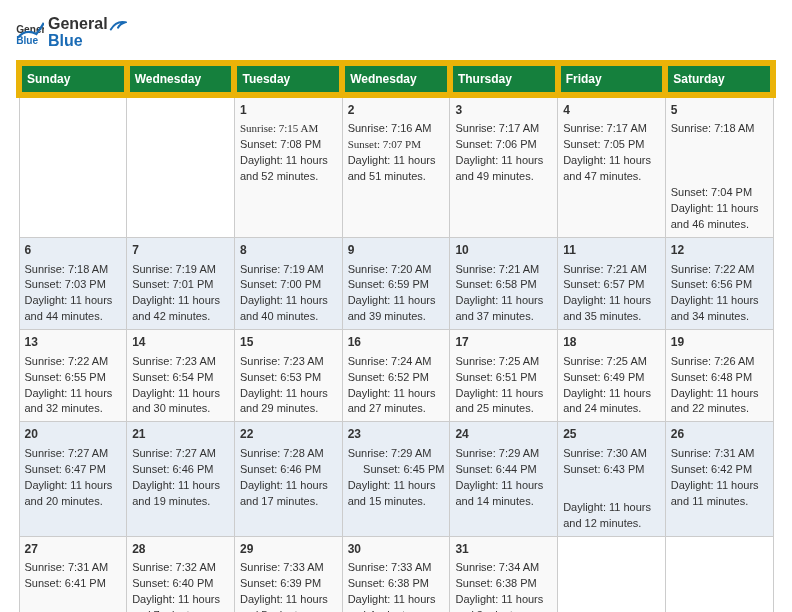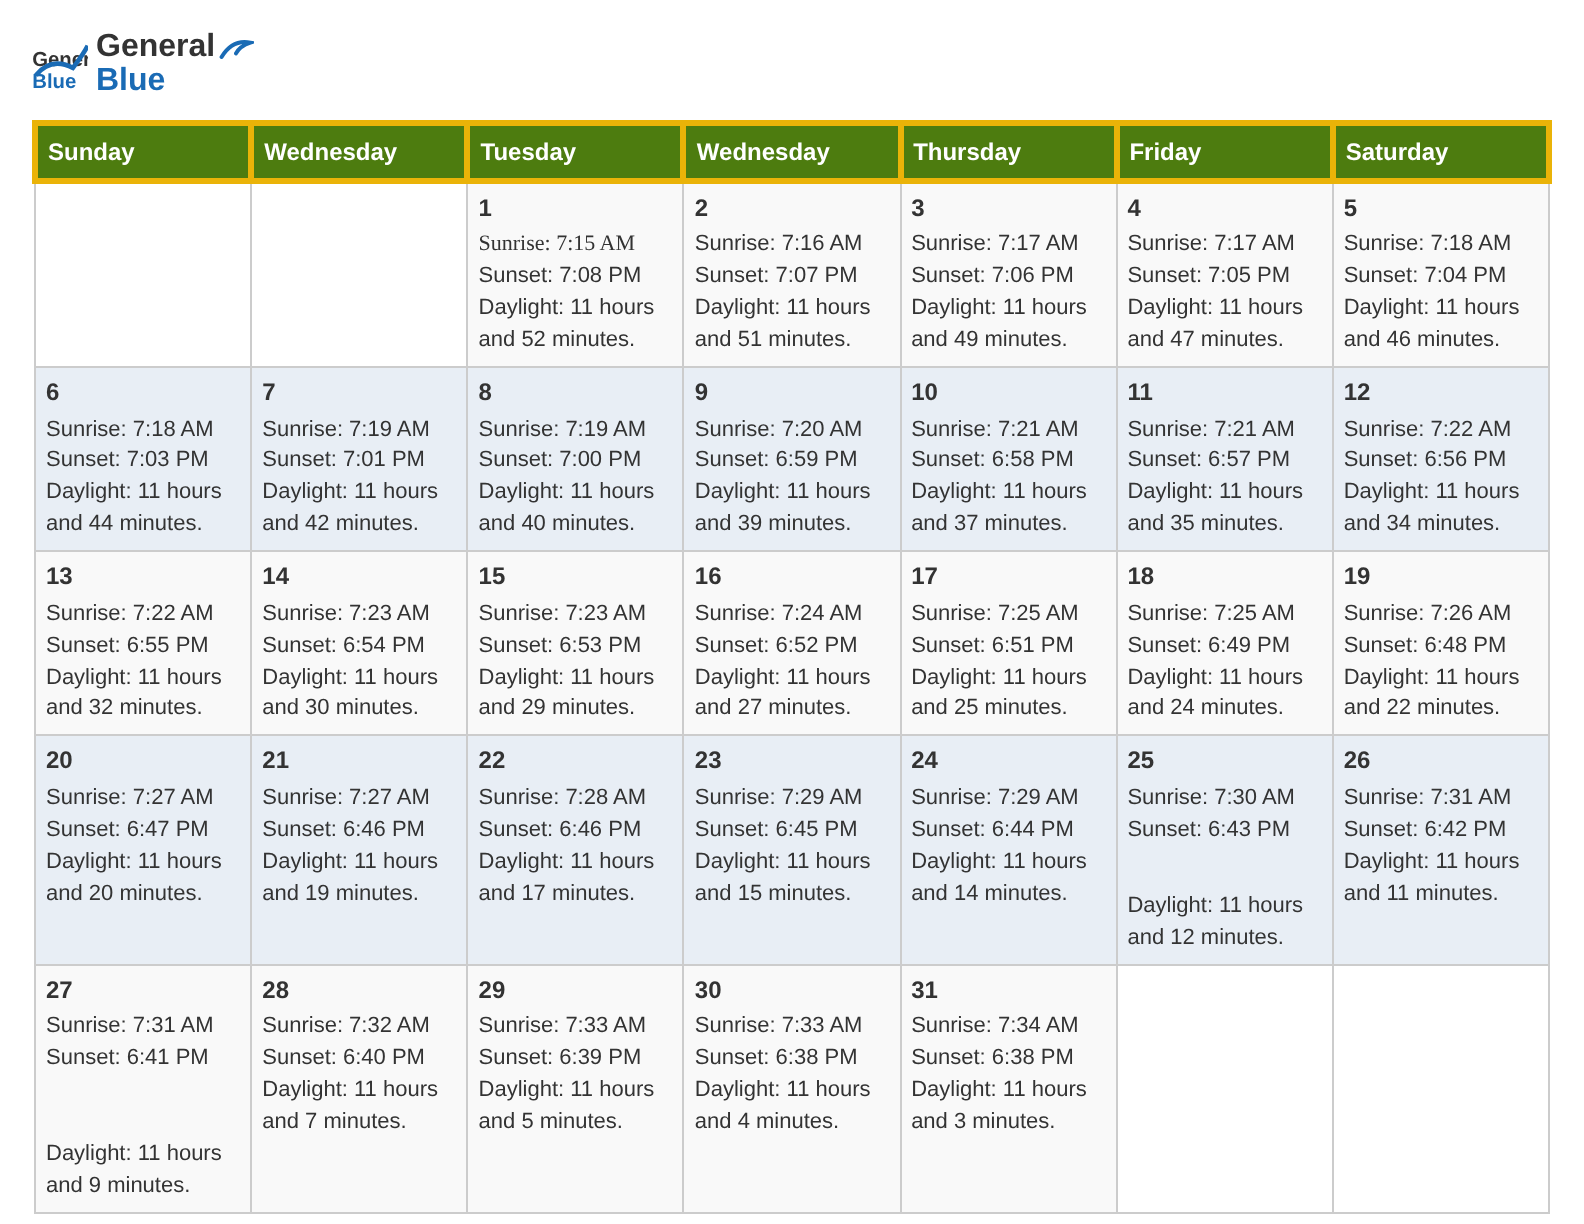--- a/index.html
+++ b/index.html
@@ -36,27 +36,27 @@
     .location-title {
       font-size: 15px;
       color: #555;
     }
     table {
       width: 100%;
       border-collapse: collapse;
       font-size: 11px;
     }
     thead tr th {
-      background-color: #4d7c0f;
+      background-color: #15803d;
       color: #fff;
       text-align: left;
       padding: 6px 5px;
       font-size: 12px;
       font-weight: bold;
-      border: 3px solid #eab308;
+      border: 6px solid #eab308;
     }
     tbody tr td {
       border: 1px solid #ccc;
       vertical-align: top;
       padding: 4px 5px;
       height: 80px;
       width: 108px;
       color: #333;
       line-height: 1.45;
     }
@@ -121,39 +121,39 @@
         <td class="empty-cell"></td>
         <td>
           <span class="day-num">1</span>
           <span style="display: block; font-family: Liberation Serif, serif;">Sunrise: 7:15 AM</span>
           <span style="display: block;">Sunset: 7:08 PM</span>
           <span style="display: block;">Daylight: 11 hours and 52 minutes.</span>
         </td>
         <td>
           <span class="day-num">2</span>
           <span style="display: block;">Sunrise: 7:16 AM</span>
-          <span style="display: block;">Sunset: 7:07 PM</span>
+          <span style="display: block; font-family: Liberation Serif, serif;">Sunset: 7:07 PM</span>
           <span style="display: block;">Daylight: 11 hours and 51 minutes.</span>
         </td>
         <td>
           <span class="day-num">3</span>
           <span style="display: block;">Sunrise: 7:17 AM</span>
           <span style="display: block;">Sunset: 7:06 PM</span>
           <span style="display: block;">Daylight: 11 hours and 49 minutes.</span>
         </td>
         <td>
           <span class="day-num">4</span>
           <span style="display: block;">Sunrise: 7:17 AM</span>
           <span style="display: block;">Sunset: 7:05 PM</span>
           <span style="display: block;">Daylight: 11 hours and 47 minutes.</span>
         </td>
         <td>
           <span class="day-num">5</span>
           <span style="display: block;">Sunrise: 7:18 AM</span>
-          <span style="display: block;">Sunset: 7:04 PM</span>
+          <span style="display: block; margin-top: 48px;">Sunset: 7:04 PM</span>
           <span style="display: block;">Daylight: 11 hours and 46 minutes.</span>
         </td>
       </tr>
       <tr>
         <td>
           <span class="day-num">6</span>
           <span style="display: block;">Sunrise: 7:18 AM</span>
           <span style="display: block;">Sunset: 7:03 PM</span>
           <span style="display: block;">Daylight: 11 hours and 44 minutes.</span>
         </td>
@@ -253,21 +253,21 @@
         </td>
         <td>
           <span class="day-num">22</span>
           <span style="display: block;">Sunrise: 7:28 AM</span>
           <span style="display: block;">Sunset: 6:46 PM</span>
           <span style="display: block;">Daylight: 11 hours and 17 minutes.</span>
         </td>
         <td>
           <span class="day-num">23</span>
           <span style="display: block;">Sunrise: 7:29 AM</span>
-          <span style="display: block;">Sunset: 6:45 PM</span>
+          <span style="display: block; text-align: right;">Sunset: 6:45 PM</span>
           <span style="display: block;">Daylight: 11 hours and 15 minutes.</span>
         </td>
         <td>
           <span class="day-num">24</span>
           <span style="display: block;">Sunrise: 7:29 AM</span>
           <span style="display: block;">Sunset: 6:44 PM</span>
           <span style="display: block;">Daylight: 11 hours and 14 minutes.</span>
         </td>
         <td>
           <span class="day-num">25</span>

